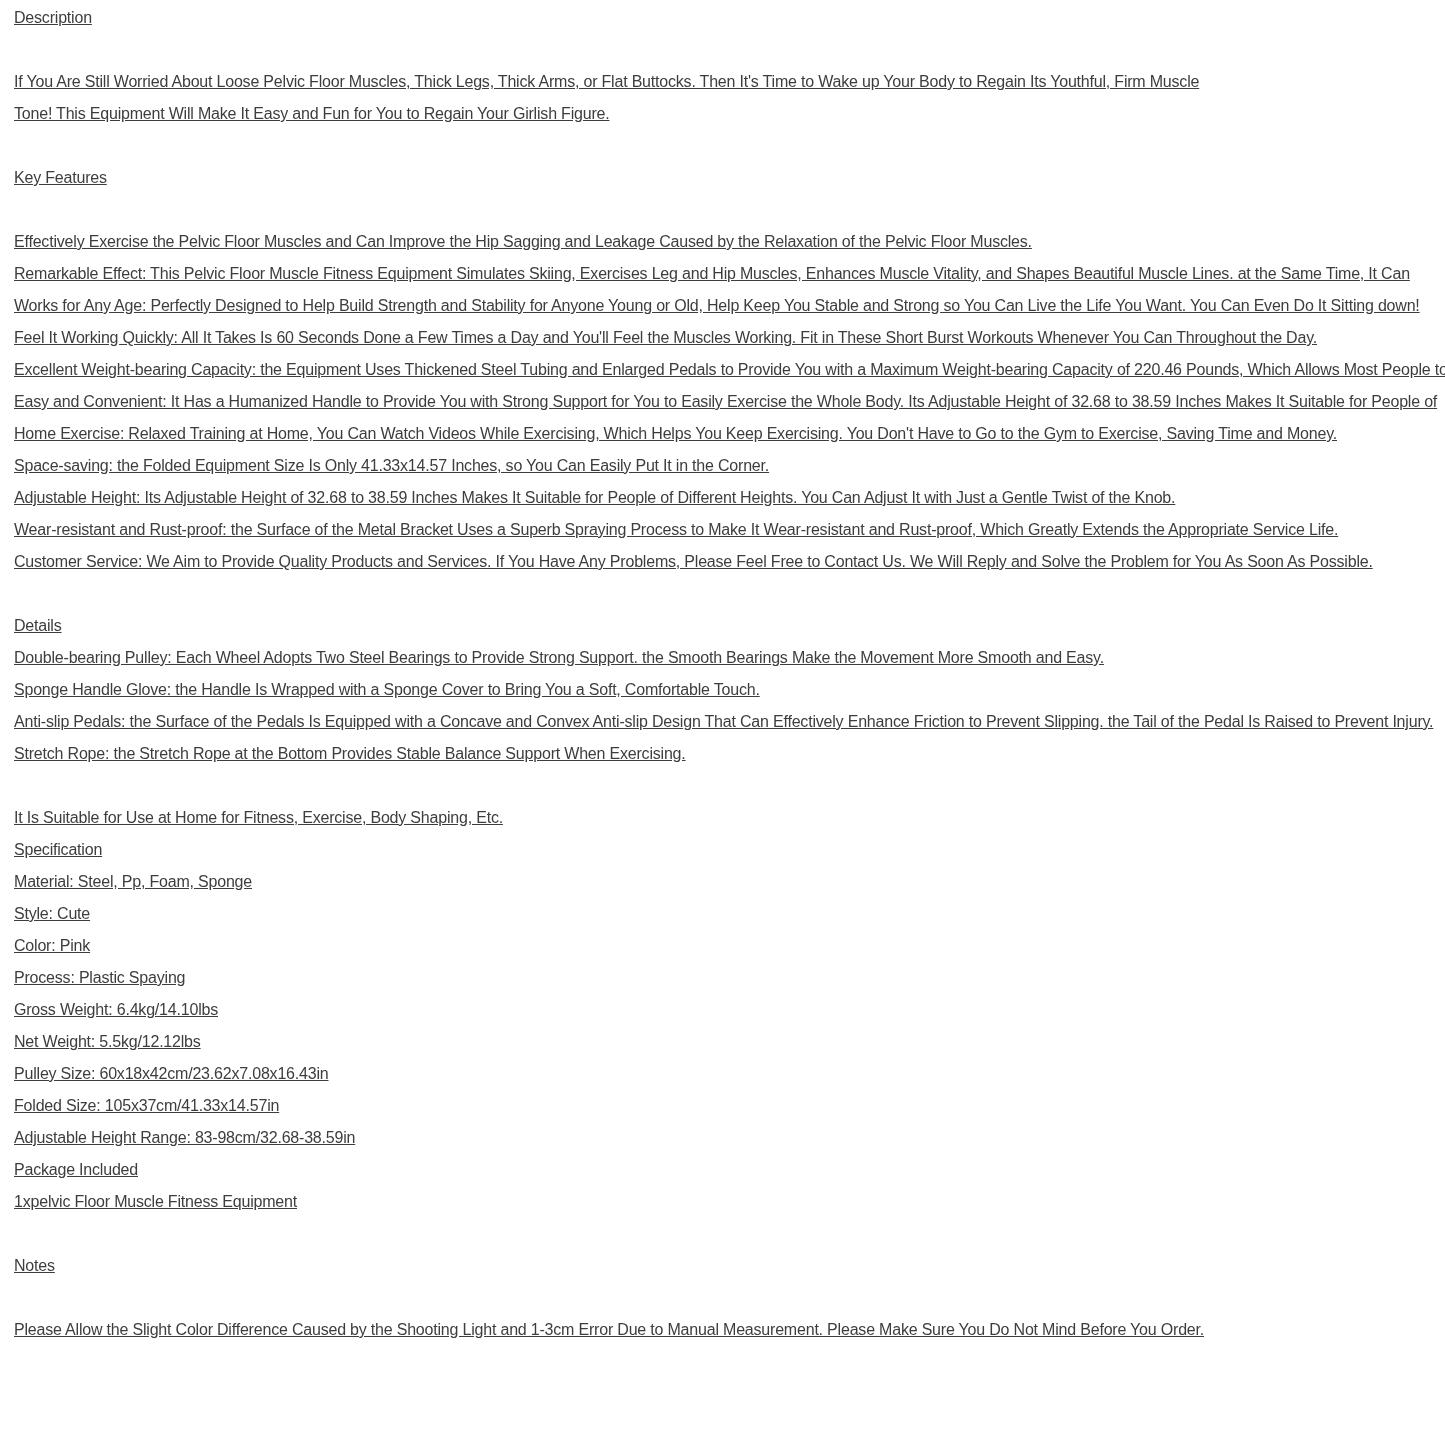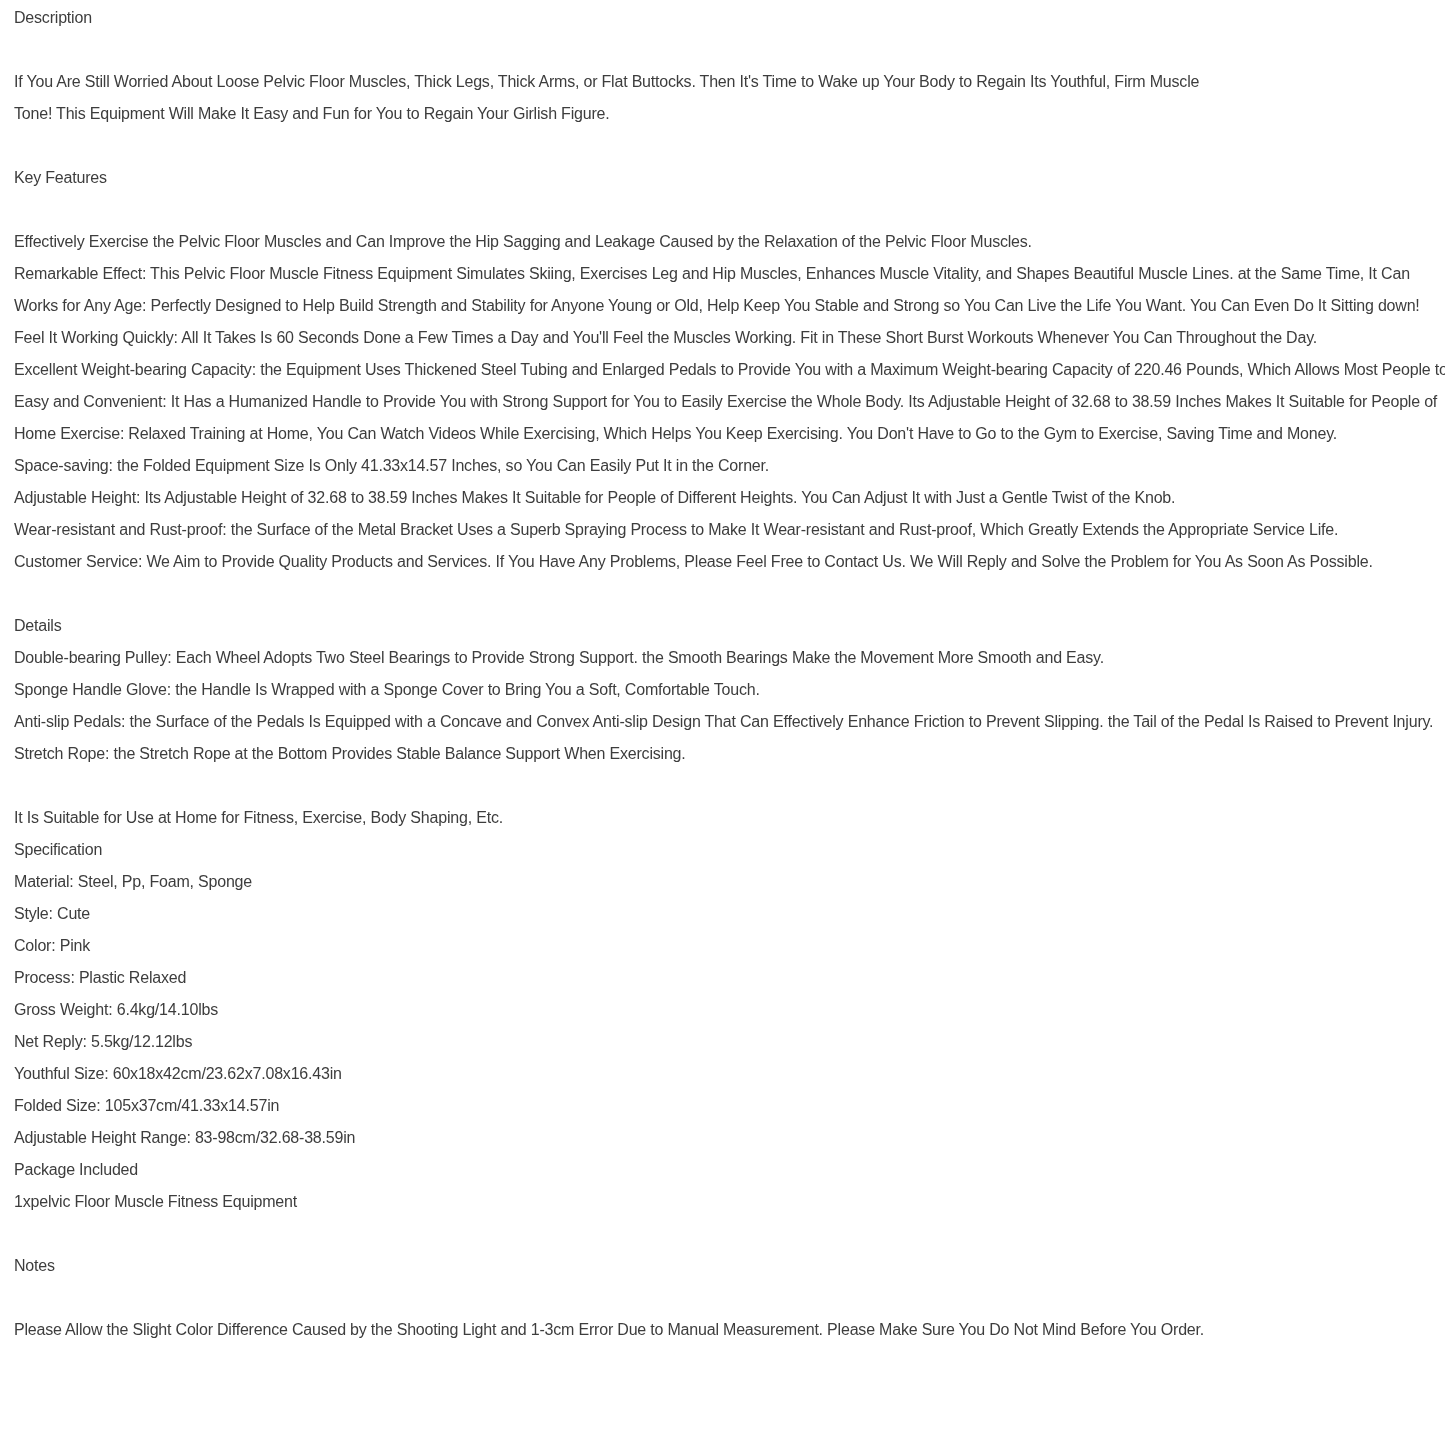--- a/index.html
+++ b/index.html
@@ -12,20 +12,21 @@
     height: 1445px;
     overflow: hidden;
     font-family: "Liberation Sans", "DejaVu Sans", sans-serif;
   }
   .doc {
     padding: 2px 16px 0 14px;
     color: #3d3d3d;
     font-size: 16px;
     letter-spacing: -0.2px;
     line-height: 32px;
+    text-decoration: underline;
   }
   .doc-line {
     height: 32px;
     white-space: nowrap;
     overflow: visible;
   }
   .doc-line.blank {
     
   }
 </style>
@@ -56,24 +57,24 @@
     <div class="doc-line">Double-bearing Pulley: Each Wheel Adopts Two Steel Bearings to Provide Strong Support. the Smooth Bearings Make the Movement More Smooth and Easy.</div>
     <div class="doc-line">Sponge Handle Glove: the Handle Is Wrapped with a Sponge Cover to Bring You a Soft, Comfortable Touch.</div>
     <div class="doc-line">Anti-slip Pedals: the Surface of the Pedals Is Equipped with a Concave and Convex Anti-slip Design That Can Effectively Enhance Friction to Prevent Slipping. the Tail of the Pedal Is Raised to Prevent Injury.</div>
     <div class="doc-line">Stretch Rope: the Stretch Rope at the Bottom Provides Stable Balance Support When Exercising.</div>
     <div class="doc-line blank"></div>
     <div class="doc-line">It Is Suitable for Use at Home for Fitness, Exercise, Body Shaping, Etc.</div>
     <div class="doc-line">Specification</div>
     <div class="doc-line">Material: Steel, Pp, Foam, Sponge</div>
     <div class="doc-line">Style: Cute</div>
     <div class="doc-line">Color: Pink</div>
-    <div class="doc-line">Process: Plastic Relaxed</div>
+    <div class="doc-line">Process: Plastic Spaying</div>
     <div class="doc-line">Gross Weight: 6.4kg/14.10lbs</div>
-    <div class="doc-line">Net Reply: 5.5kg/12.12lbs</div>
-    <div class="doc-line">Youthful Size: 60x18x42cm/23.62x7.08x16.43in</div>
+    <div class="doc-line">Net Weight: 5.5kg/12.12lbs</div>
+    <div class="doc-line">Pulley Size: 60x18x42cm/23.62x7.08x16.43in</div>
     <div class="doc-line">Folded Size: 105x37cm/41.33x14.57in</div>
     <div class="doc-line">Adjustable Height Range: 83-98cm/32.68-38.59in</div>
     <div class="doc-line">Package Included</div>
     <div class="doc-line">1xpelvic Floor Muscle Fitness Equipment</div>
     <div class="doc-line blank"></div>
     <div class="doc-line">Notes</div>
     <div class="doc-line blank"></div>
     <div class="doc-line">Please Allow the Slight Color Difference Caused by the Shooting Light and 1-3cm Error Due to Manual Measurement. Please Make Sure You Do Not Mind Before You Order.</div>
   </div>
 

